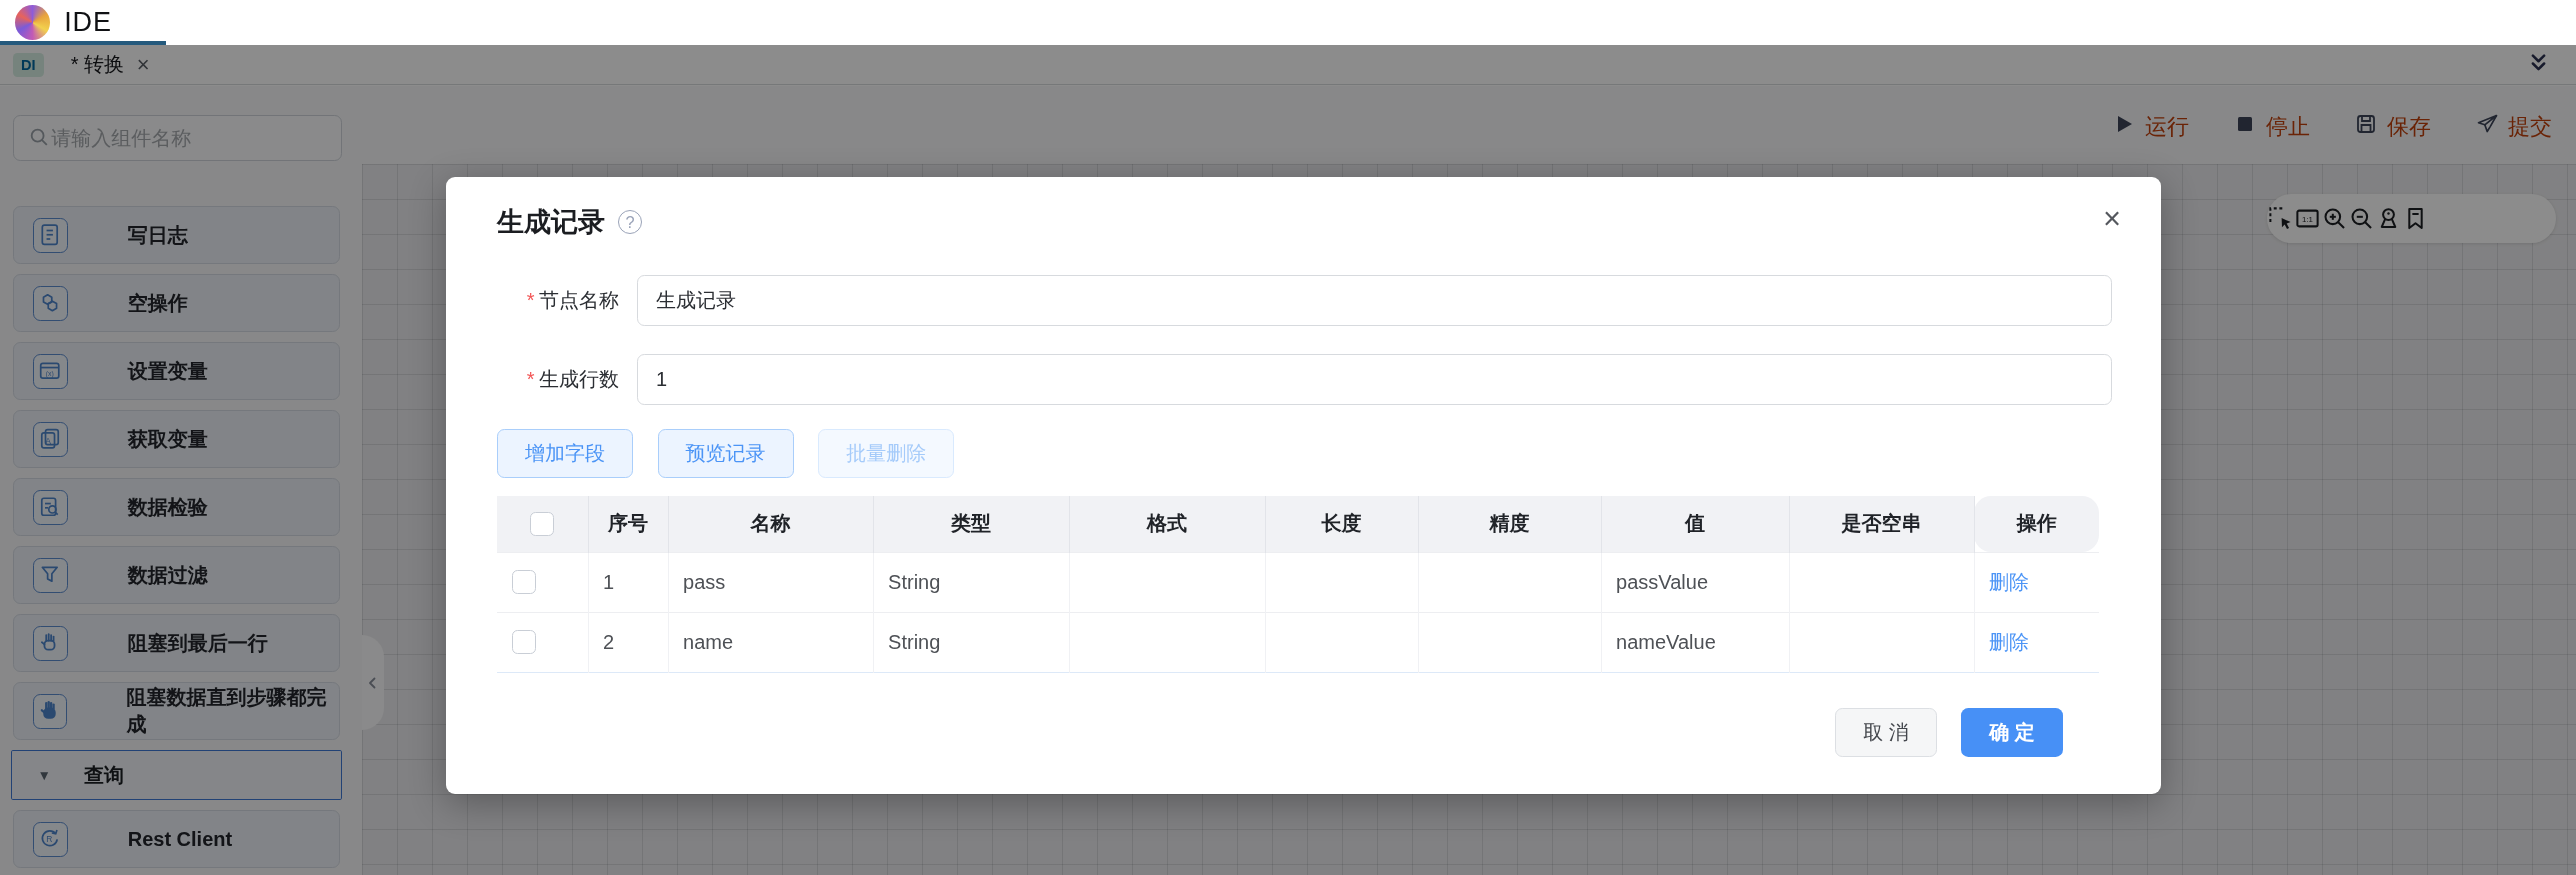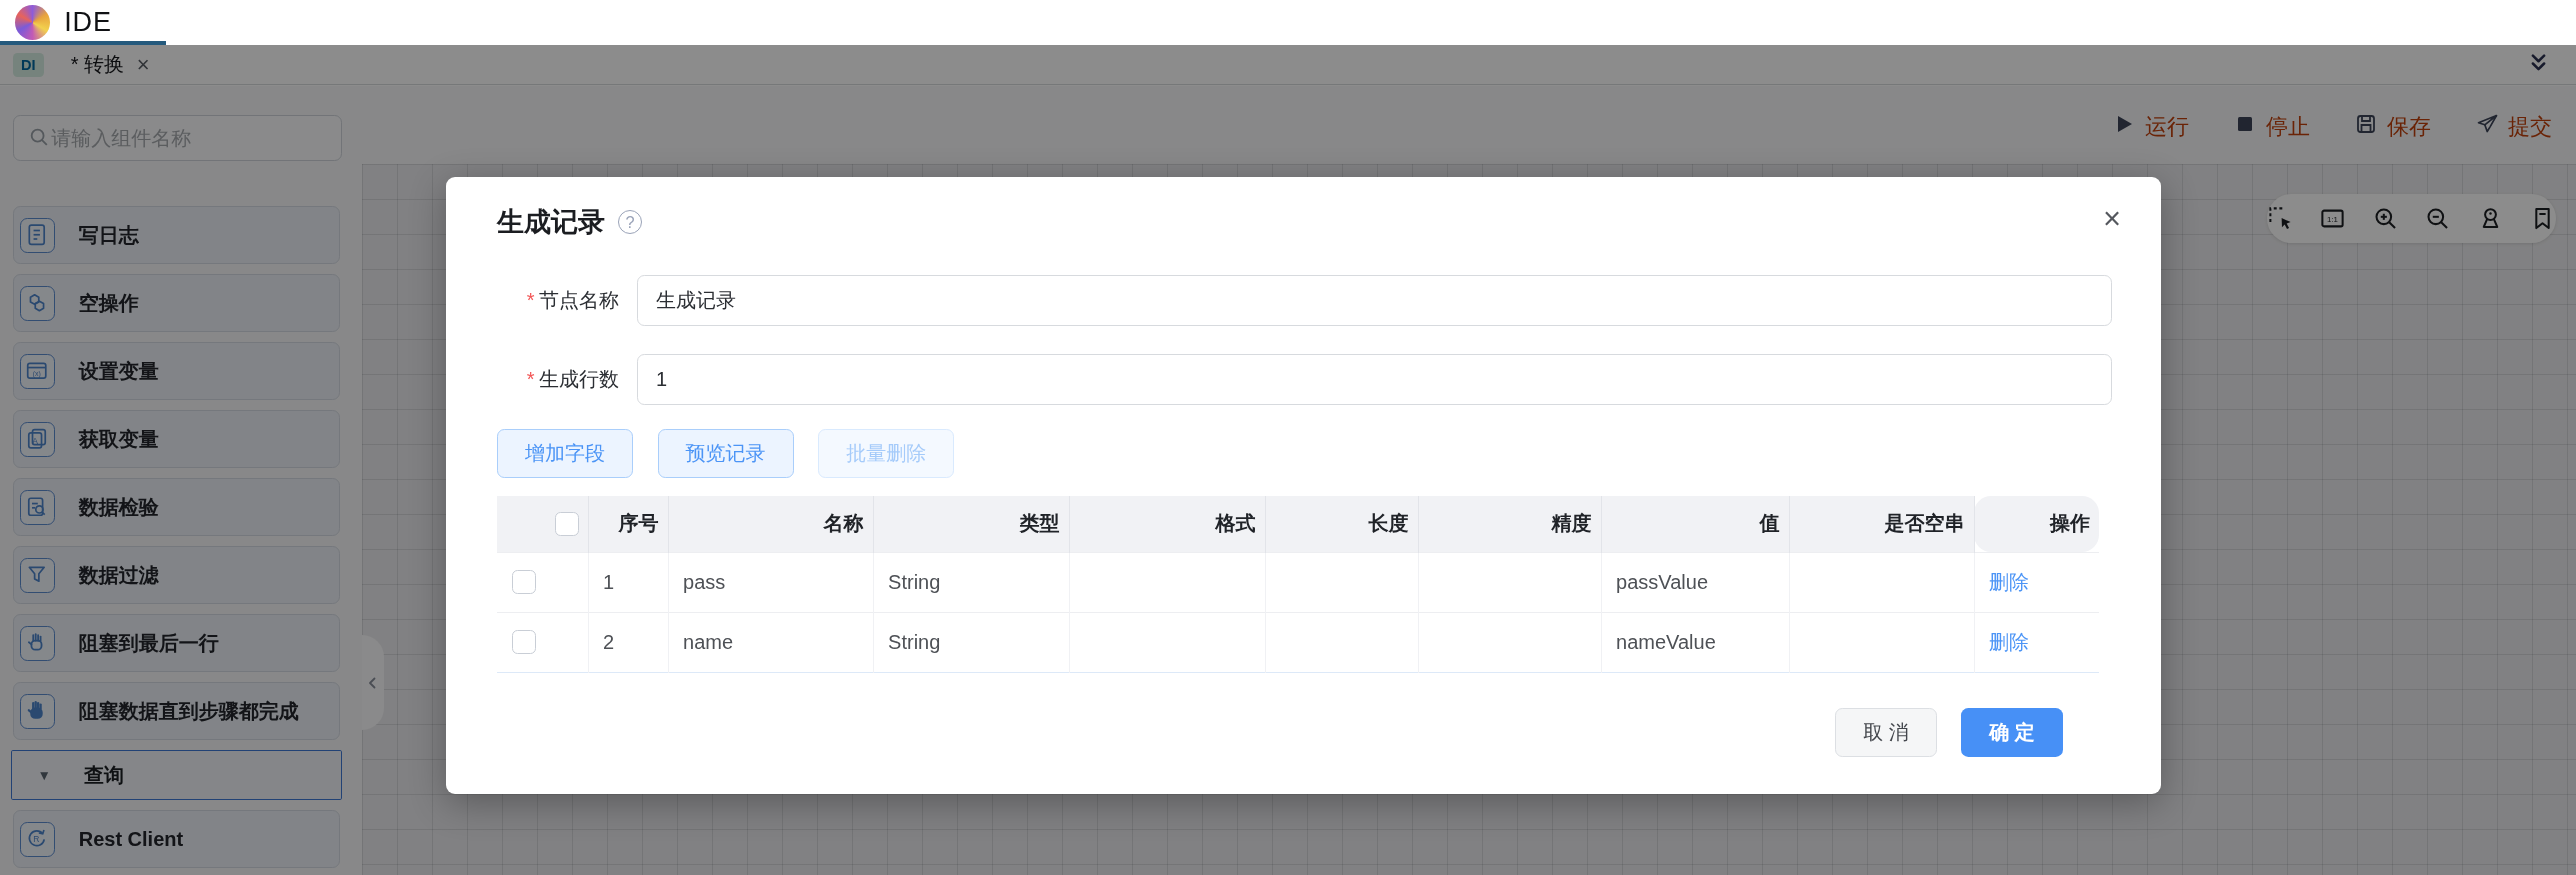--- a/index.html
+++ b/index.html
@@ -33,41 +33,41 @@
     font-size:20px; color:#33363b; margin-left:1px; font-family:inherit; }
   .search-box input::placeholder { color:#a6a9ae; }
   .run-actions { position:absolute; right:24px; top:25.5px; display:flex; gap:44px; }
   .run-action { display:flex; align-items:center; gap:9px; font-size:22px; color:#c2410c; cursor:pointer; }
 
   
   .content { position:absolute; left:0; top:164px; width:2576px; height:711px; display:flex; }
   .side-panel { width:362px; height:100%; background:#f7f8fa; padding-top:42px; position:relative; }
   .side-item { width:327px; height:58px; margin:0 0 10px 12.7px; background:#edf1f7;
     border:1.4px solid #d6dbe4; border-radius:7.3px; display:flex; align-items:center;
-    padding-left:6px; cursor:pointer; }
+    padding-left:19px; cursor:pointer;gap:36px; }
   .side-icon-box { width:35px; height:35px; border:1.4px solid #5c8cd0; border-radius:7.3px;
     background:#f3f7fd; display:flex; align-items:center; justify-content:center; }
   .side-label { margin-left:24px; font-size:20px; font-weight:bold; color:#23262c; }
   .section-header { width:331px; height:50px; margin:0 0 10px 11px; background:#f2f5f9;
     border:1.8px solid #3f78d6; border-radius:1.8px; display:flex; align-items:center;
     padding-left:25.5px; cursor:pointer; }
   .section-caret { font-size:13.6px; color:#5a6470; }
   .section-label { margin-left:33px; font-size:20px; font-weight:bold; color:#1c1f24; }
 
   .canvas { flex:1; height:100%; position:relative; background:#ececee;
     background-image:
       linear-gradient(rgba(90,95,105,0.16) 0.9px, transparent 0.9px),
       linear-gradient(90deg, rgba(90,95,105,0.16) 0.9px, transparent 0.9px);
     background-size:35px 35px; }
   .collapse-handle { position:absolute; left:0; top:471px; width:22px; height:95px;
     background:#fbfbfd; border-radius:0 47px 47px 0; display:flex; align-items:center;
     justify-content:center; cursor:pointer; }
   .canvas-tools { position:absolute; top:30px; right:20px; width:289px; height:49px;
     background:#fff; border-radius:25.5px; display:flex; align-items:center;
-    justify-content:space-between; box-shadow:0 0.9px 3.6px rgba(0,0,0,0.12); }
+    justify-content:flex-start; box-shadow:0 0.9px 3.6px rgba(0,0,0,0.12); }
   .canvas-tools .tool { cursor:pointer; display:flex; align-items:center; }
 
   
   .overlay { position:absolute; left:0; top:45px; width:2576px; height:830px;
     background:rgba(0,0,0,0.45); z-index:30; }
   .modal { position:absolute; left:446px; top:177px; width:1715px; height:617px;
     background:#fff; border-radius:9px; box-shadow:0 9px 36px rgba(0,0,0,0.3); z-index:40; }
   .modal-header { padding:27px 44px 0 51px; display:flex; align-items:center; }
   .modal-title { font-size:27px; font-weight:bold; color:#1b1d21; }
   .q-icon { margin-left:12.7px; width:24.6px; height:24.6px; border:1.8px solid #9aa3b8; border-radius:50%;
@@ -83,21 +83,21 @@
   .modal-input { flex:1; height:51px; border:1.4px solid #d7dade; border-radius:7.3px;
     font-size:20px; color:#2b2e33; padding:0 18px; outline:none; font-family:inherit; }
   .btn-row { margin-top:24px; display:flex; gap:24.6px; }
   .lite-btn { height:49px; padding:0 27px; font-size:20px; border-radius:7.3px; cursor:pointer;
     color:#4b94f6; background:#ecf4ff; border:1.4px solid #a9cefb; font-family:inherit; }
   .lite-btn.disabled { color:#a5cbfa; background:#f4f9ff; border-color:#d9eafe; cursor:default; }
 
   table.fields { margin-top:18px; width:1602px; border-collapse:collapse; table-layout:fixed;
     border-bottom:1.8px solid #dde9f8; }
   table.fields th { background:#f1f2f5; height:56px; font-size:20px; font-weight:bold;
-    color:#202328; text-align:right; padding:0 9px; border-right:1.4px solid #e2e4e9; }
+    color:#202328; text-align:center; padding:0 9px; border-right:1.4px solid #e2e4e9; }
   table.fields th:last-child { border-right:none;border-radius:17px; }
   table.fields td { height:60px; font-size:20px; color:#4e5156; padding:0 14.6px;
     border-top:1.4px solid #edeef1; border-right:1.4px solid #f0f1f4; background:#fff; }
   table.fields td:last-child { border-right:none; }
   .cb { display:inline-block; width:24px; height:24px; border:1.4px solid #c9ced6;
     border-radius:5.5px; background:#fff; vertical-align:middle; cursor:pointer; }
   .link { color:#4b94f6; cursor:pointer; }
 
   .modal-footer { margin:35px 49px 0 0; display:flex; justify-content:flex-end; gap:24px; }
   .btn-cancel { width:102px; height:49px; border-radius:7.3px; background:#f5f6f7;

